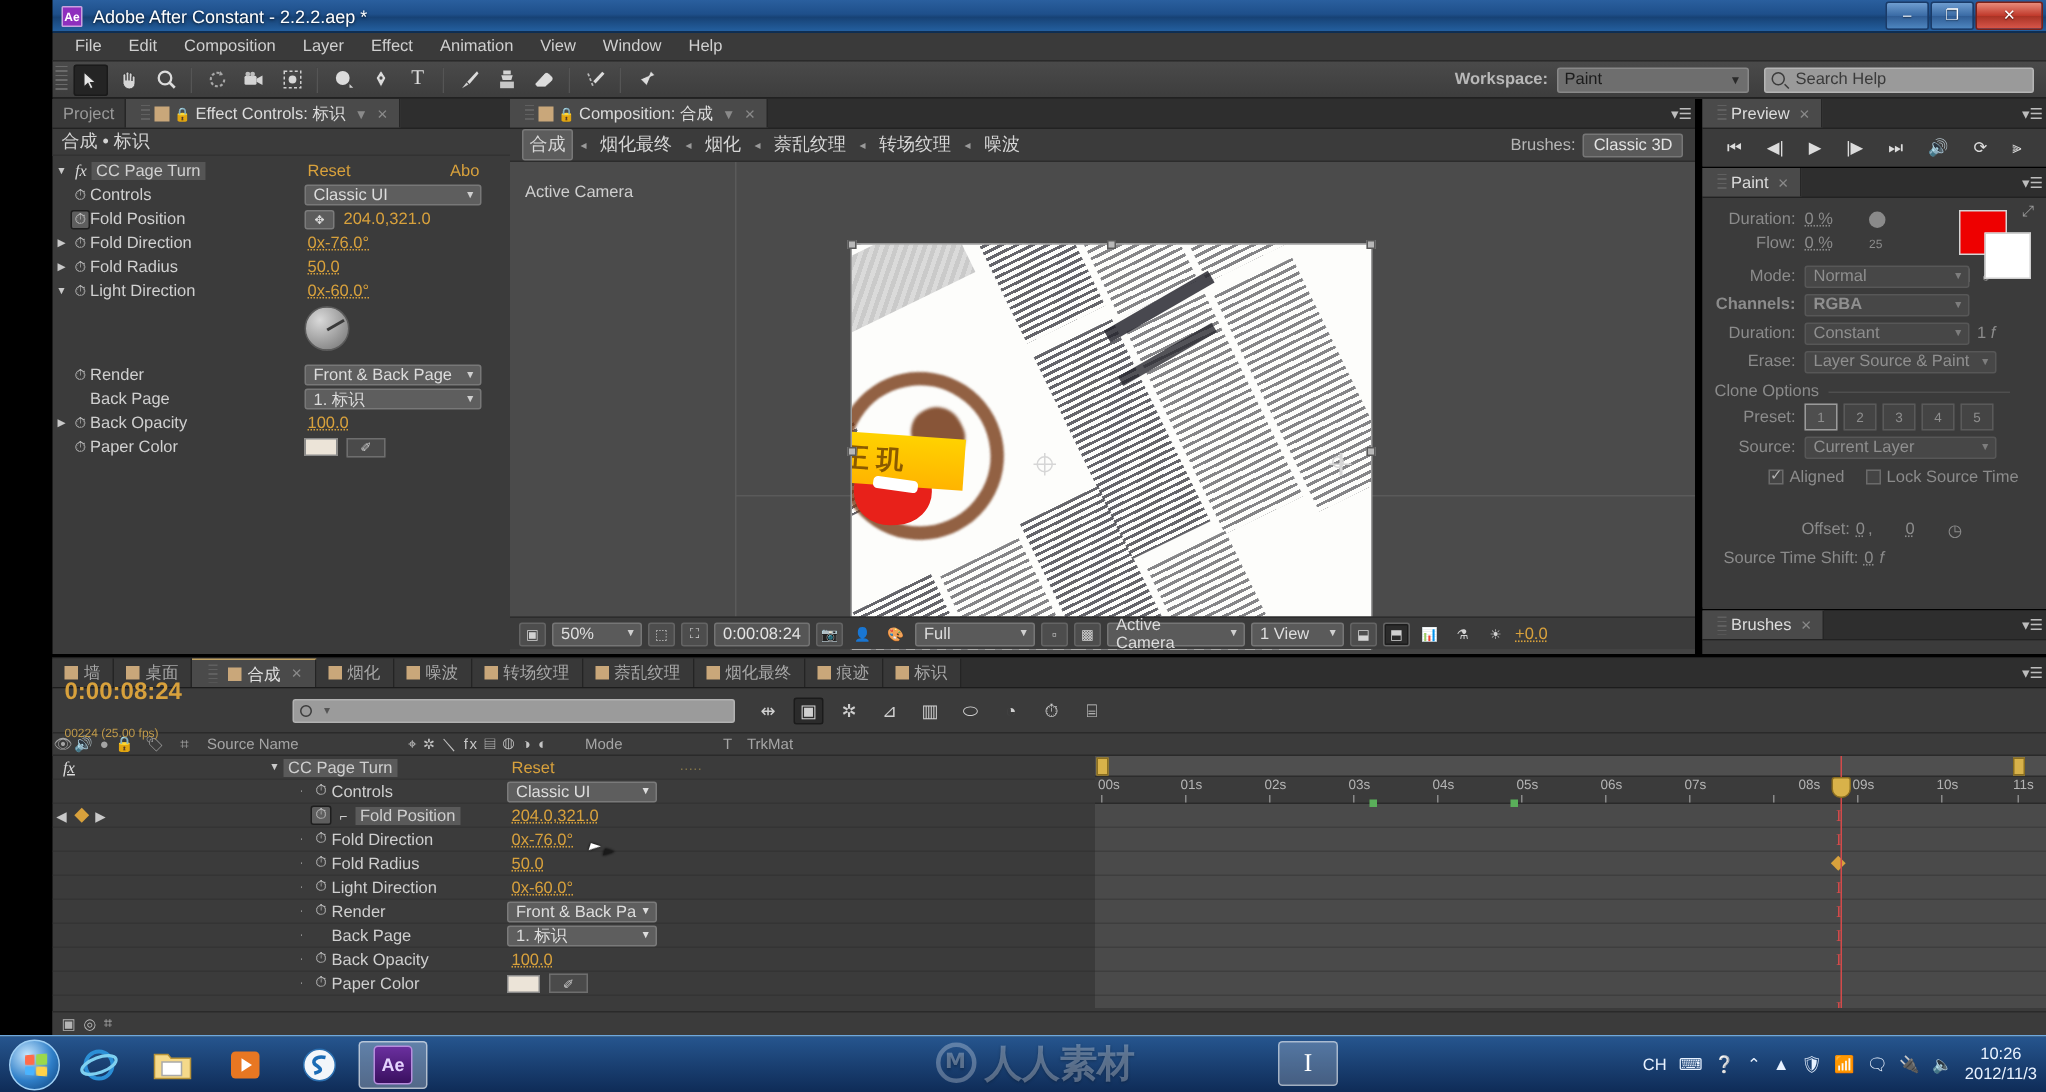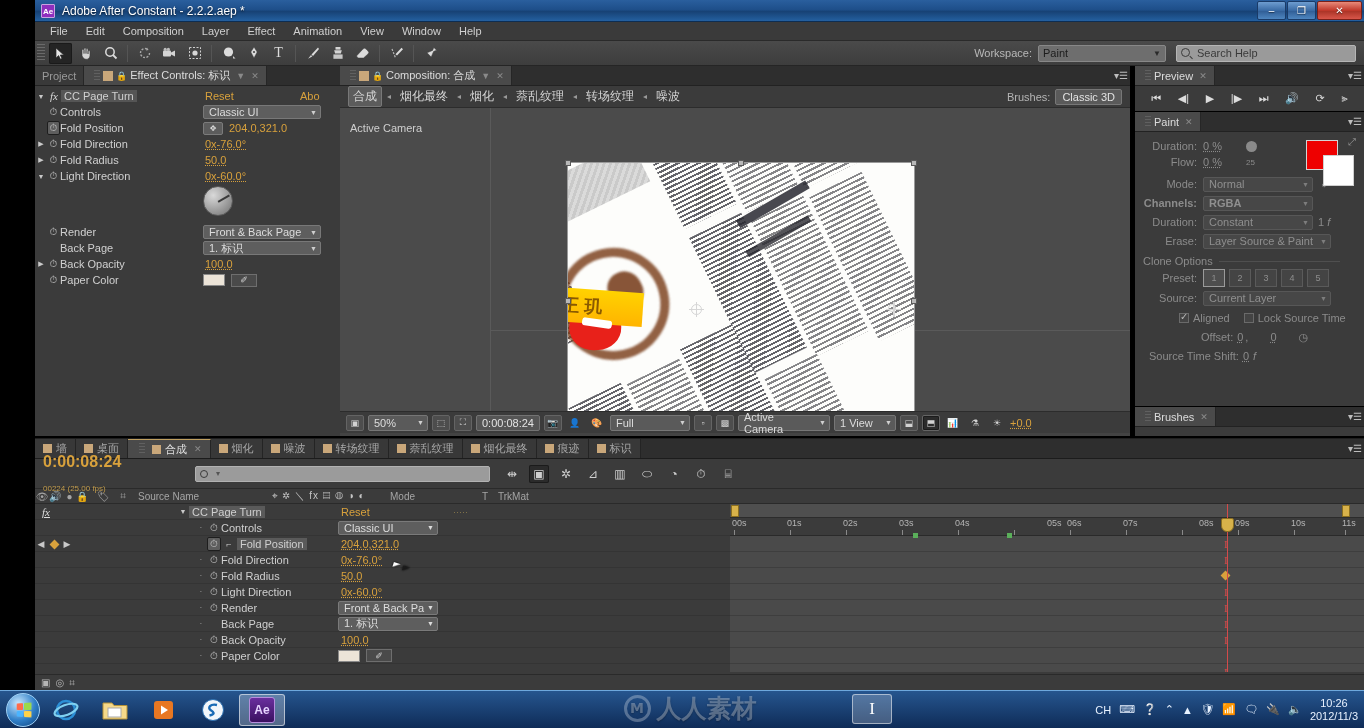--- a/index.html
+++ b/index.html
@@ -63,21 +63,21 @@
   .grip { width: 8px; height: 18px; margin: 0 3px 0 2px;
     background: repeating-linear-gradient(to bottom,#6a6a6a 0 1px,transparent 1px 3px); }
   .tool {
     width: 23px; height: 21px; margin: 0 1px;
     display: flex; align-items: center; justify-content: center;
     color: #cfcfcf; font-size: 12px; border-radius: 2px;
   }
   .tool.active { background: #242424; box-shadow: inset 0 0 0 1px #1a1a1a; }
   .tool-sep { width: 1px; height: 17px; background: #2e2e2e; margin: 0 4px; border-right: 1px solid #555; }
   .tb-right { margin-left: auto; display: flex; align-items: center; padding-right: 8px; }
-  .tb-label { color: #b8b8b8; margin-right: 6px; font-size: 11px; }
+  .tb-label { color: #b8b8b8; margin-right: 6px; font-size: 11px; font-weight: bold; }
   .tb-select {
     width: 128px; height: 17px; background: #6e6e6e; border: 1px solid #888;
     border-radius: 2px; color: #1c1c1c; font-size: 11px; padding: 0 4px;
     display: flex; align-items: center; position: relative;
   }
   .tb-select .arr { position: absolute; right: 4px; color: #2a2a2a; font-size: 8px; }
   .search-help {
     width: 180px; height: 17px; margin-left: 10px;
     background: #9a9a9a; border: 1px solid #b5b5b5; border-radius: 2px;
     color: #3a3a3a; font-size: 11px; padding-left: 20px;
@@ -489,20 +489,21 @@
         <span class="ptab-grip"></span>
         <span class="swatch-sq"></span>
         <span class="lock-ico">🔒</span>
         <span>Effect Controls: 标识</span>
         <span class="x">▼</span>
         <span class="x">✕</span>
       </div>
       <div class="panel-menu">▾☰</div>
     </div>
 
+    <div class="ec-head">合成 • 标识</div>
 
     <div class="ec-body">
 
       <div class="ec-row" style="margin-top:2px;">
         <span class="tri">▼</span>
         <span style="width:14px;text-align:center;font-family:'Liberation Serif',serif;font-style:italic;color:#d8d8d8;">fx</span>
         <span class="ec-name hl">CC Page Turn</span>
         <span class="ec-reset">Reset</span>
         <span class="ec-about">Abo</span>
       </div>
@@ -816,21 +817,21 @@
         </div>
       </div>
 
       <div class="prow" style="margin-top:4px;padding-left:44px;">
         <span class="cbx on"></span>
         <span class="pval">Aligned</span>
         <span class="cbx" style="margin-left:14px;"></span>
         <span class="pval">Lock Source Time</span>
       </div>
 
-      <div class="prow" style="margin-top:3px;padding-left:66px;">
+      <div class="prow" style="margin-top:19px;padding-left:66px;">
         <span class="pval">Offset:</span>
         <span class="pval u" style="margin-left:4px;">0</span>
         <span class="pval" style="margin-left:2px;">,</span>
         <span class="pval u" style="margin-left:22px;">0</span>
         <span style="margin-left:22px;color:#8b8b8b;">◷</span>
       </div>
 
       <div class="prow" style="margin-top:3px;padding-left:14px;">
         <span class="pval">Source Time Shift:</span>
         <span class="pval u" style="margin-left:4px;">0</span>
@@ -1044,21 +1045,21 @@
           <span class="tick" style="left:2px;">00s</span>
           <span class="tickmark" style="left:4px;"></span>
           <span class="tick" style="left:57px;">01s</span>
           <span class="tickmark" style="left:60px;"></span>
           <span class="tick" style="left:113px;">02s</span>
           <span class="tickmark" style="left:116px;"></span>
           <span class="tick" style="left:169px;">03s</span>
           <span class="tickmark" style="left:172px;"></span>
           <span class="tick" style="left:225px;">04s</span>
           <span class="tickmark" style="left:228px;"></span>
-          <span class="tick" style="left:281px;margin-left:36px;">05s</span>
+          <span class="tick" style="left:281px;">05s</span>
           <span class="tickmark" style="left:284px;"></span>
           <span class="tick" style="left:337px;">06s</span>
           <span class="tickmark" style="left:340px;"></span>
           <span class="tick" style="left:393px;">07s</span>
           <span class="tickmark" style="left:396px;"></span>
           <span class="tick" style="left:469px;">08s</span>
           <span class="tickmark" style="left:452px;"></span>
           <span class="tick" style="left:505px;">09s</span>
           <span class="tickmark" style="left:508px;"></span>
           <span class="tick" style="left:561px;">10s</span>

